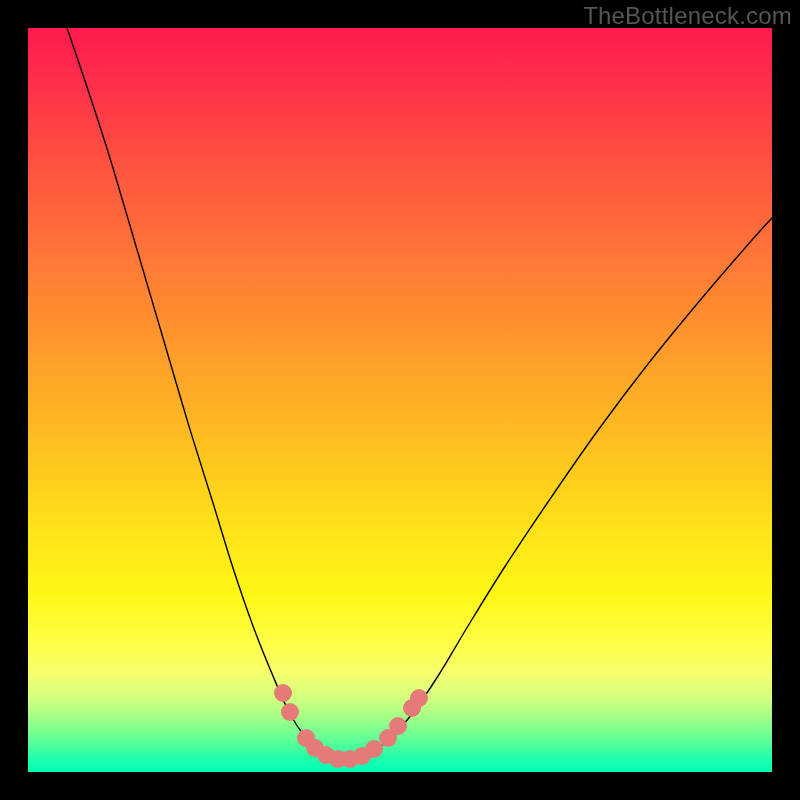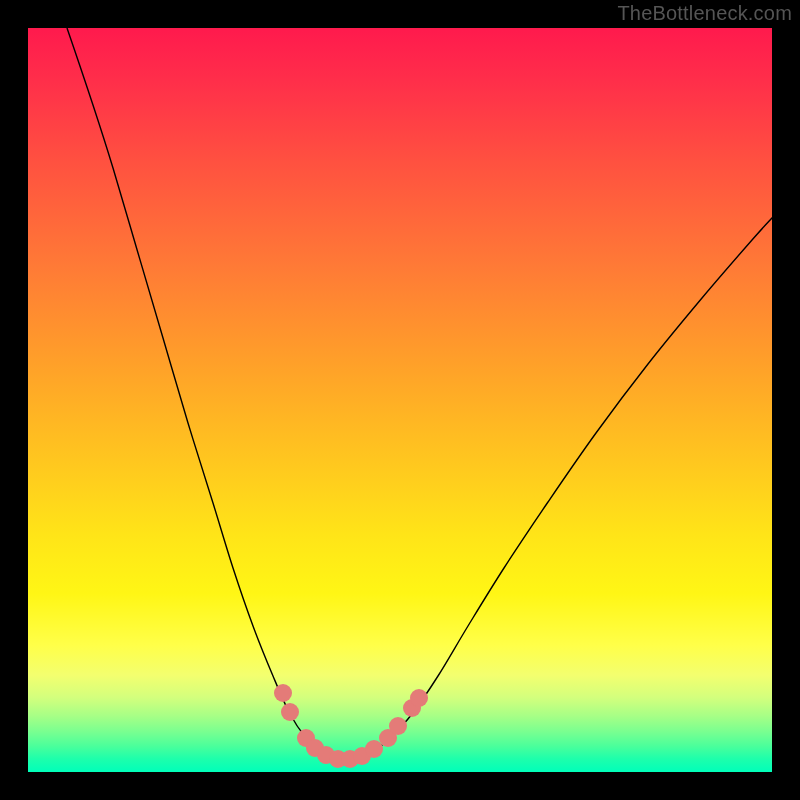--- a/index.html
+++ b/index.html
@@ -15,21 +15,21 @@
     position: absolute;
     width: 800px;
     height: 800px;
     background: #000;
   }
   .watermark {
     position: absolute;
     top: 2px;
     right: 8px;
     color: #555;
-    font-size: 20px;
+    font-size: 24px;
     font-weight: 500;
     letter-spacing: 0.2px;
     z-index: 20;
   }
   .plot {
     position: absolute;
     left: 28px;
     top: 28px;
     width: 744px;
     height: 744px;

